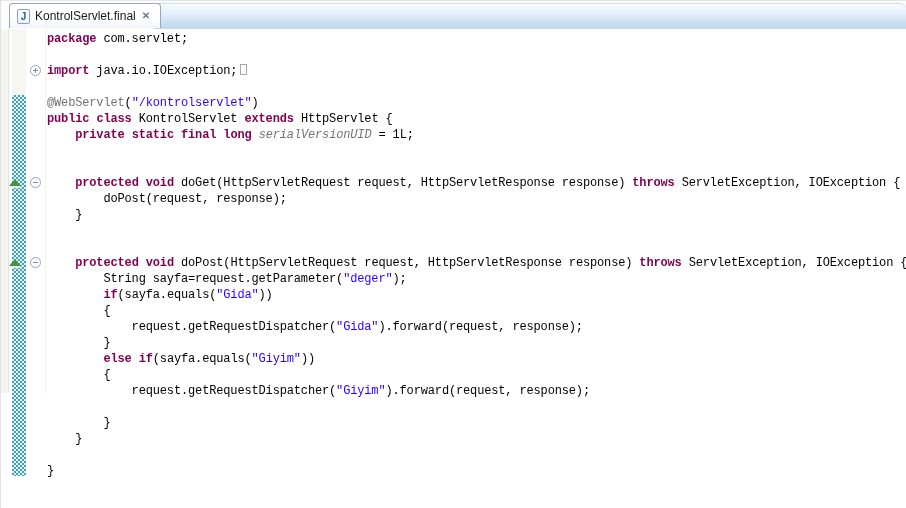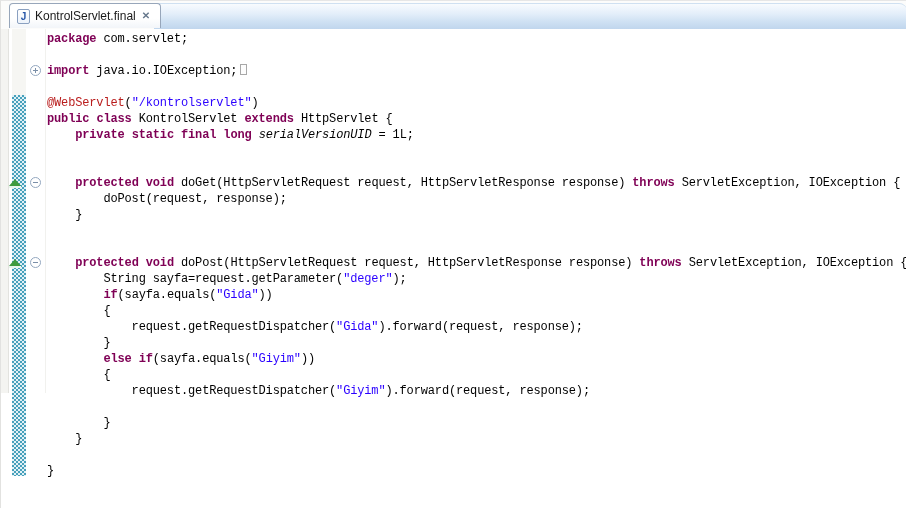--- a/index.html
+++ b/index.html
@@ -54,22 +54,22 @@
   
   #code{
     position:absolute;left:46px;top:2px;right:0;
     font-family:"Liberation Mono","DejaVu Sans Mono",monospace;
     font-size:12px;line-height:16px;letter-spacing:-0.15px;
     white-space:pre;color:#000;
   }
   .code-line{height:16px;}
   .seg-k{color:#7f0055;font-weight:bold;}
   .seg-s{color:#2a00ff;}
-  .seg-a{color:#b91c1c;}
-  .seg-f{color:#000000;font-style:italic;}
+  .seg-a{color:#737373;}
+  .seg-f{color:#737373;font-style:italic;}
   .seg-d{color:#000000;}
   .fold-box{display:inline-block;width:7px;height:11px;box-sizing:border-box;
     border:1px solid #a8a8a8;background:#fdfdfd;vertical-align:-1px;margin-left:3px;}
 </style>
 </head>
 <body>
 
 <div id="app">
 
   <div id="tabbar">

